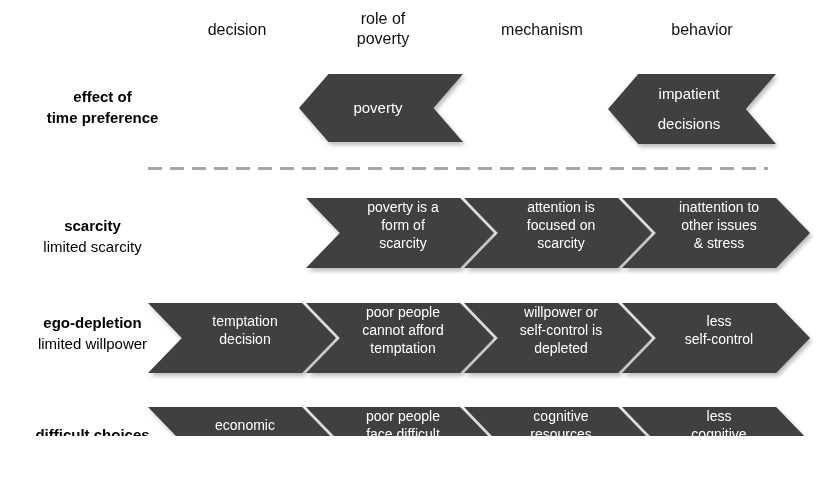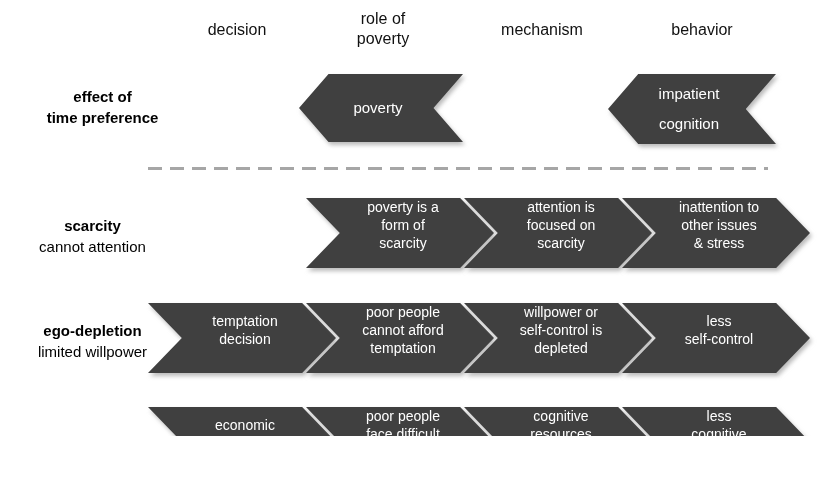--- a/index.html
+++ b/index.html
@@ -53,46 +53,46 @@
 
   <div class="rowlabel bold-both" style="left:0;top:86px;width:205px">
     <div class="l1">effect of</div>
     <div class="l2">time preference</div>
   </div>
   <div class="arrow-wrap" style="left:299px;top:74px;width:164px;height:68px">
     <div class="arrow left r1">poverty</div>
   </div>
   <div class="arrow-wrap" style="left:608px;top:74px;width:168px;height:70px">
     <div class="arrow left r1">impatient
-cognition</div>
+decisions</div>
   </div>
 
   <div class="divider"></div>
 
   <div class="rowlabel" style="left:0;top:215px;width:185px">
     <div class="l1">scarcity</div>
-    <div class="l2">cannot attention</div>
+    <div class="l2">limited scarcity</div>
   </div>
   <div class="arrow-wrap" style="left:306px;top:198px;width:188px;height:70px">
     <div class="arrow right">poverty is a
 form of
 scarcity</div>
   </div>
   <div class="arrow-wrap" style="left:464px;top:198px;width:188px;height:70px">
     <div class="arrow right">attention is
 focused on
 scarcity</div>
   </div>
   <div class="arrow-wrap" style="left:622px;top:198px;width:188px;height:70px">
     <div class="arrow right">inattention to
 other issues
 &amp; stress</div>
   </div>
 
-  <div class="rowlabel" style="left:0;top:320px;width:185px">
+  <div class="rowlabel" style="left:0;top:312px;width:185px">
     <div class="l1">ego-depletion</div>
     <div class="l2">limited willpower</div>
   </div>
   <div class="arrow-wrap" style="left:148px;top:303px;width:188px;height:70px">
     <div class="arrow right">temptation
 decision</div>
   </div>
   <div class="arrow-wrap" style="left:306px;top:303px;width:188px;height:70px">
     <div class="arrow right">poor people
 cannot afford
@@ -102,20 +102,21 @@
     <div class="arrow right">willpower or
 self-control is
 depleted</div>
   </div>
   <div class="arrow-wrap" style="left:622px;top:303px;width:188px;height:70px">
     <div class="arrow right">less
 self-control</div>
   </div>
 
   <div class="rowlabel" style="left:0;top:424px;width:185px">
+    <div class="l1">difficult choices</div>
   </div>
   <div class="arrow-wrap" style="left:148px;top:407px;width:188px;height:70px">
     <div class="arrow right">economic
 attention</div>
   </div>
   <div class="arrow-wrap" style="left:306px;top:407px;width:188px;height:70px">
     <div class="arrow right">poor people
 face difficult
 trade-offs</div>
   </div>

